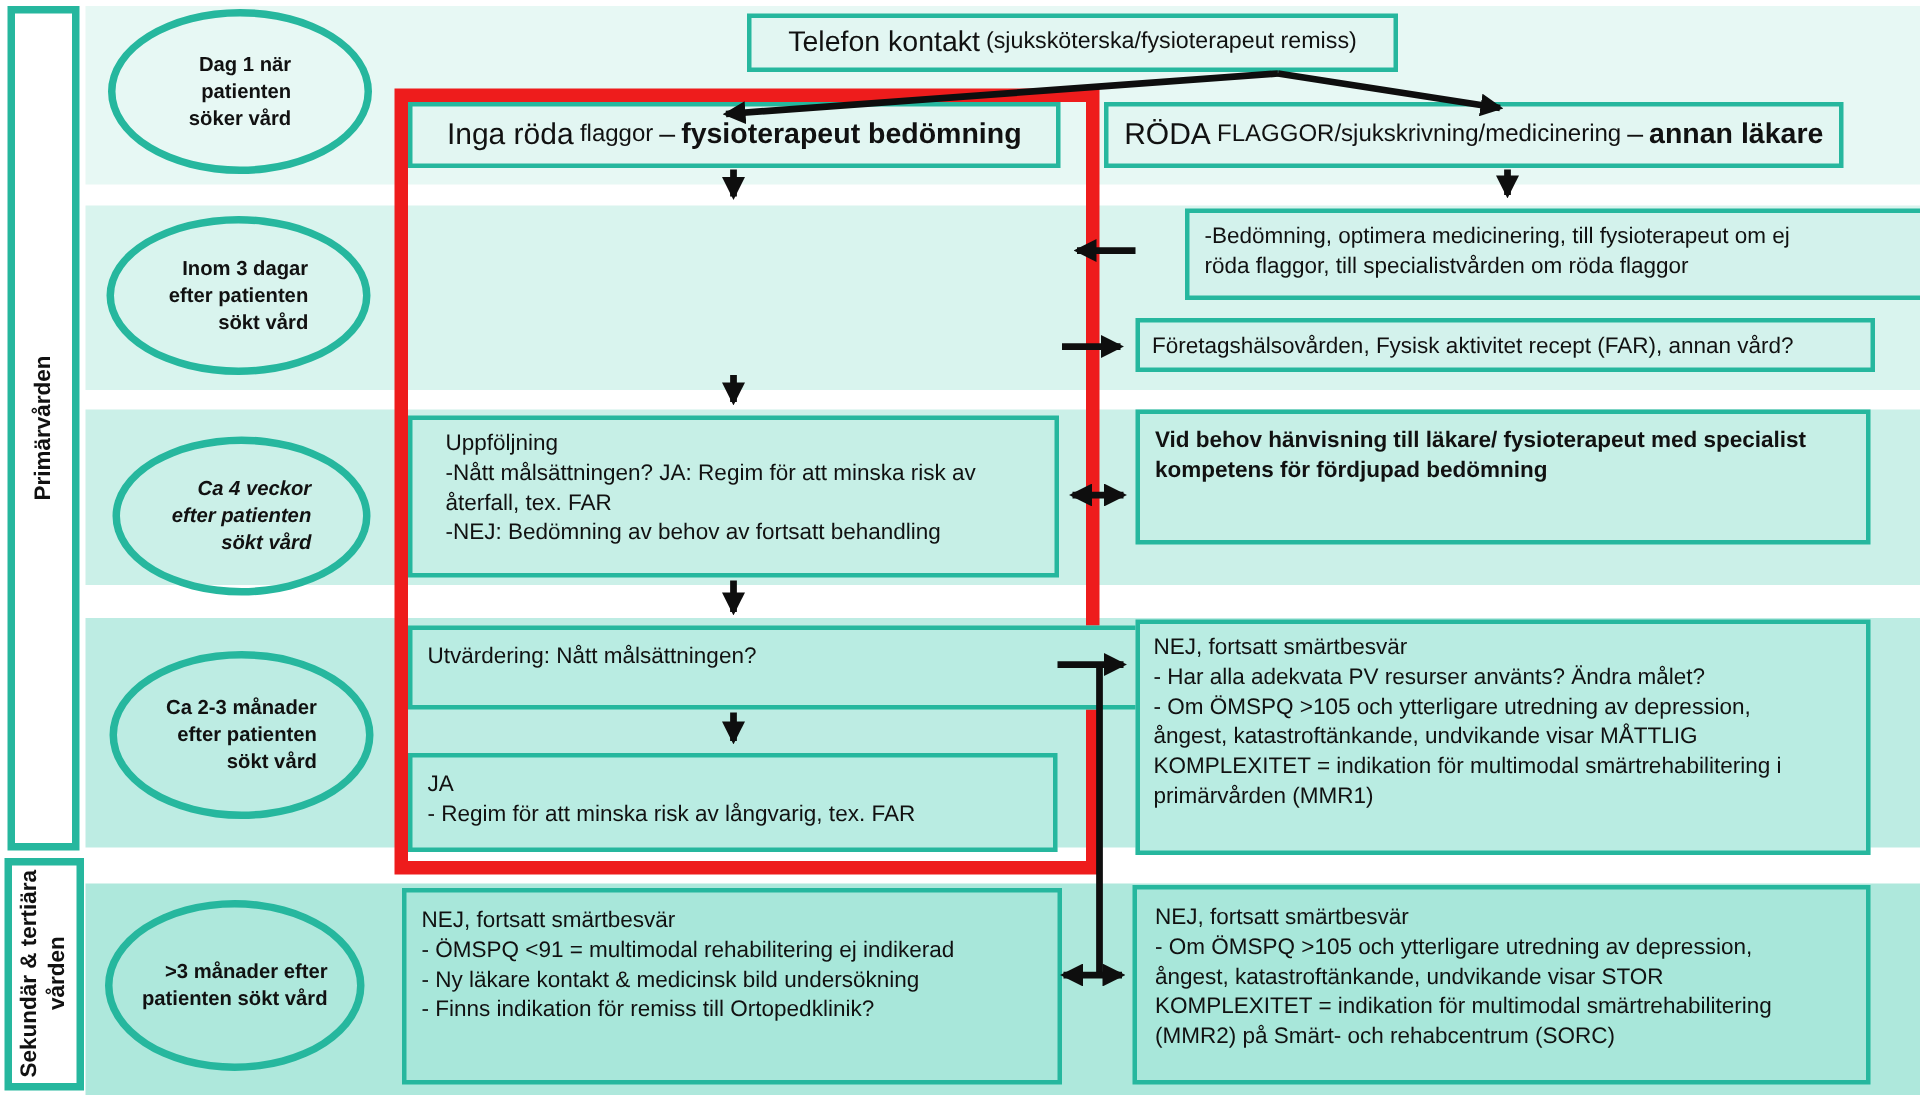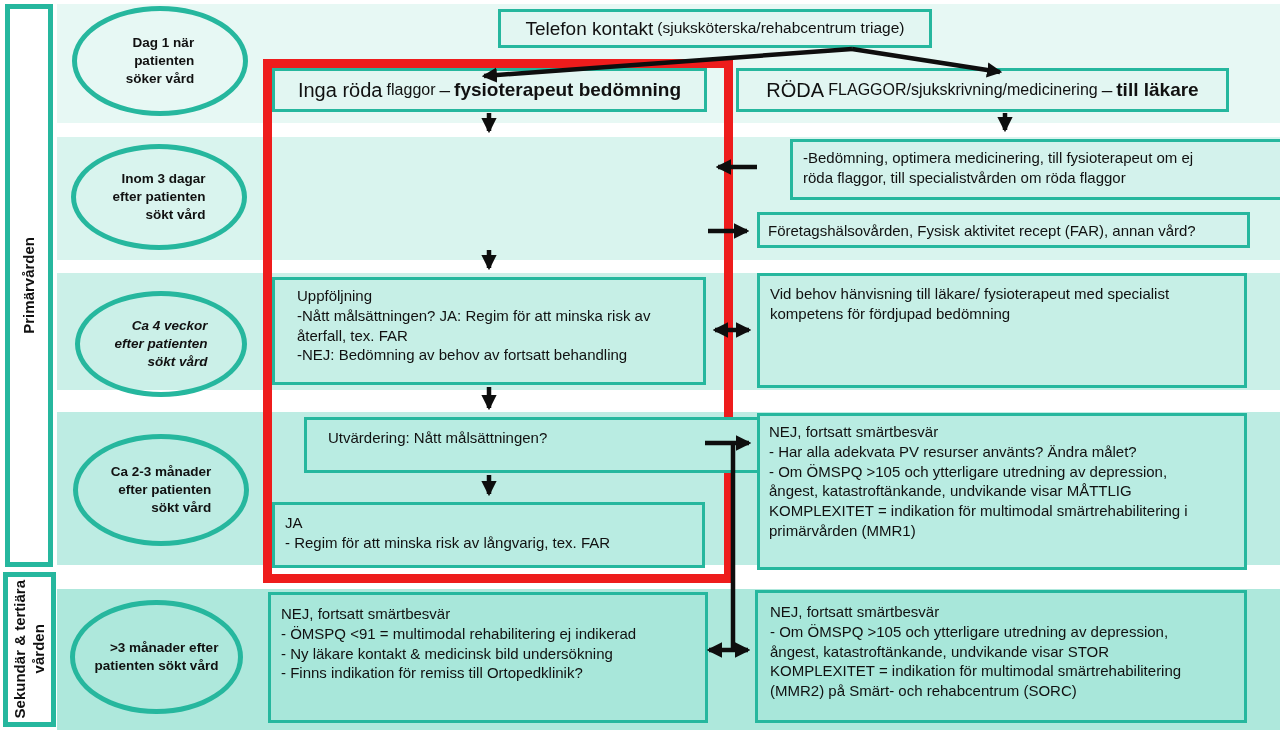--- a/index.html
+++ b/index.html
@@ -75,42 +75,42 @@
   <div class="ellipse" style="left:73px;top:434px;width:176px;height:112px;"><span>Ca 2-3 månader
 efter patienten
 sökt vård</span></div>
   <div class="ellipse" style="left:70px;top:600px;width:173px;height:114px;"><span>&gt;3 månader efter
 patienten sökt vård</span></div>
 
   <div class="redframe"></div>
 
   <div class="box centered" style="left: 498px; top: 9px; width: 434px; height: 39px; background: rgb(226, 246, 242);">
     <span class="t-main">Telefon kontakt</span>
-    <span class="t-small">(sjuksköterska/rehabcentrum triage)</span>
+    <span class="t-small">(sjuksköterska/fysioterapeut remiss)</span>
   </div>
 
   <div class="box centered" style="left: 272px; top: 68px; width: 435px; height: 44px; background: rgb(226, 246, 242);">
     <span class="h-main">Inga röda</span>&nbsp;<span class="h-small">flaggor</span><span class="h-dash">–</span><span class="h-bold">fysioterapeut bedömning</span>
   </div>
   <div class="box centered" style="left: 736px; top: 68px; width: 493px; height: 44px; background: rgb(226, 246, 242);">
-    <span class="h-main">RÖDA</span>&nbsp;<span class="h-small">FLAGGOR/sjukskrivning/medicinering</span><span class="h-dash">–</span><span class="h-bold">till läkare</span>
+    <span class="h-main">RÖDA</span>&nbsp;<span class="h-small">FLAGGOR/sjukskrivning/medicinering</span><span class="h-dash">–</span><span class="h-bold">annan läkare</span>
   </div>
 
   <div class="box" style="left: 790px; top: 139px; width: 493px; height: 61px; padding: 6px 10px; background: rgb(211, 242, 236);">-Bedömning, optimera medicinering, till fysioterapeut om ej
 röda flaggor, till specialistvården om röda flaggor</div>
   <div class="box" style="left: 757px; top: 212px; width: 493px; height: 36px; padding: 6px 8px; background: rgb(211, 242, 236);">Företagshälsovården, Fysisk aktivitet recept (FAR), annan vård?</div>
 
   <div class="box" style="left: 272px; top: 277px; width: 434px; height: 108px; padding: 6px 22px; background: rgb(198, 239, 230);">Uppföljning
 -Nått målsättningen? JA: Regim för att minska risk av
 återfall, tex. FAR
 -NEJ: Bedömning av behov av fortsatt behandling</div>
-  <div class="box" style="left: 757px; top: 273px; width: 490px; height: 115px; padding: 8px 10px; background: rgb(198, 239, 230);">Vid behov hänvisning till läkare/ fysioterapeut med specialist
+  <div class="box" style="left: 757px; top: 273px; width: 490px; height: 90px; padding: 8px 10px; background: rgb(198, 239, 230); font-weight: bold;">Vid behov hänvisning till läkare/ fysioterapeut med specialist
 kompetens för fördjupad bedömning</div>
 
-  <div class="box" style="left: 272px; top: 417px; width: 507px; height: 56px; padding: 8px 21px; background: rgb(185, 236, 226); margin-left: 32px;">Utvärdering: Nått målsättningen?</div>
+  <div class="box" style="left: 272px; top: 417px; width: 507px; height: 56px; padding: 8px 10px; background: rgb(185, 236, 226);">Utvärdering: Nått målsättningen?</div>
   <div class="box" style="left: 272px; top: 502px; width: 433px; height: 66px; padding: 8px 10px; background: rgb(185, 236, 226);">JA
 - Regim för att minska risk av långvarig, tex. FAR</div>
   <div class="box" style="left: 757px; top: 413px; width: 490px; height: 157px; padding: 6px 9px; background: rgb(185, 236, 226);">NEJ, fortsatt smärtbesvär
 - Har alla adekvata PV resurser använts? Ändra målet?
 - Om ÖMSPQ &gt;105 och ytterligare utredning av depression,
 ångest, katastroftänkande, undvikande visar MÅTTLIG
 KOMPLEXITET = indikation för multimodal smärtrehabilitering i
 primärvården (MMR1)</div>
 
   <div class="box" style="left: 268px; top: 592px; width: 440px; height: 131px; padding: 9px 10px; background: rgb(168, 231, 218);">NEJ, fortsatt smärtbesvär

